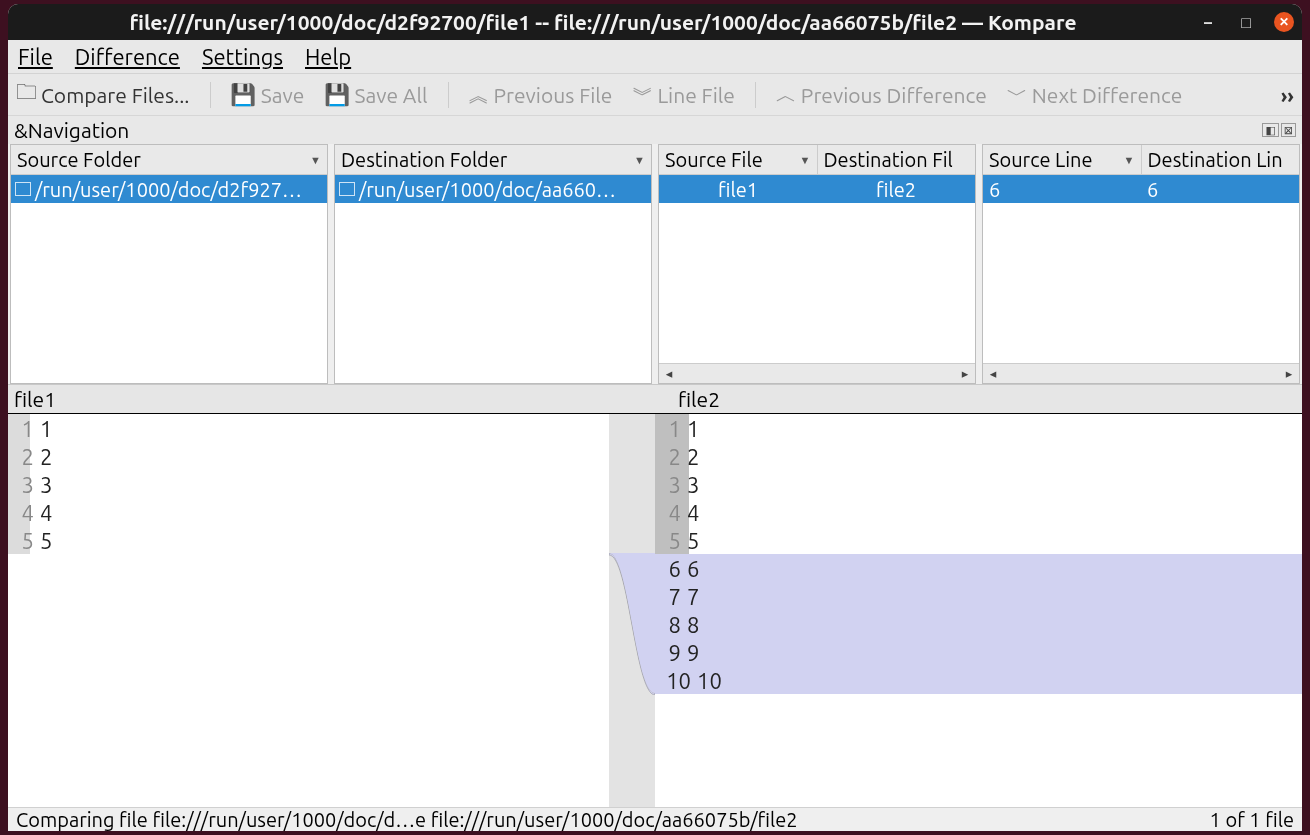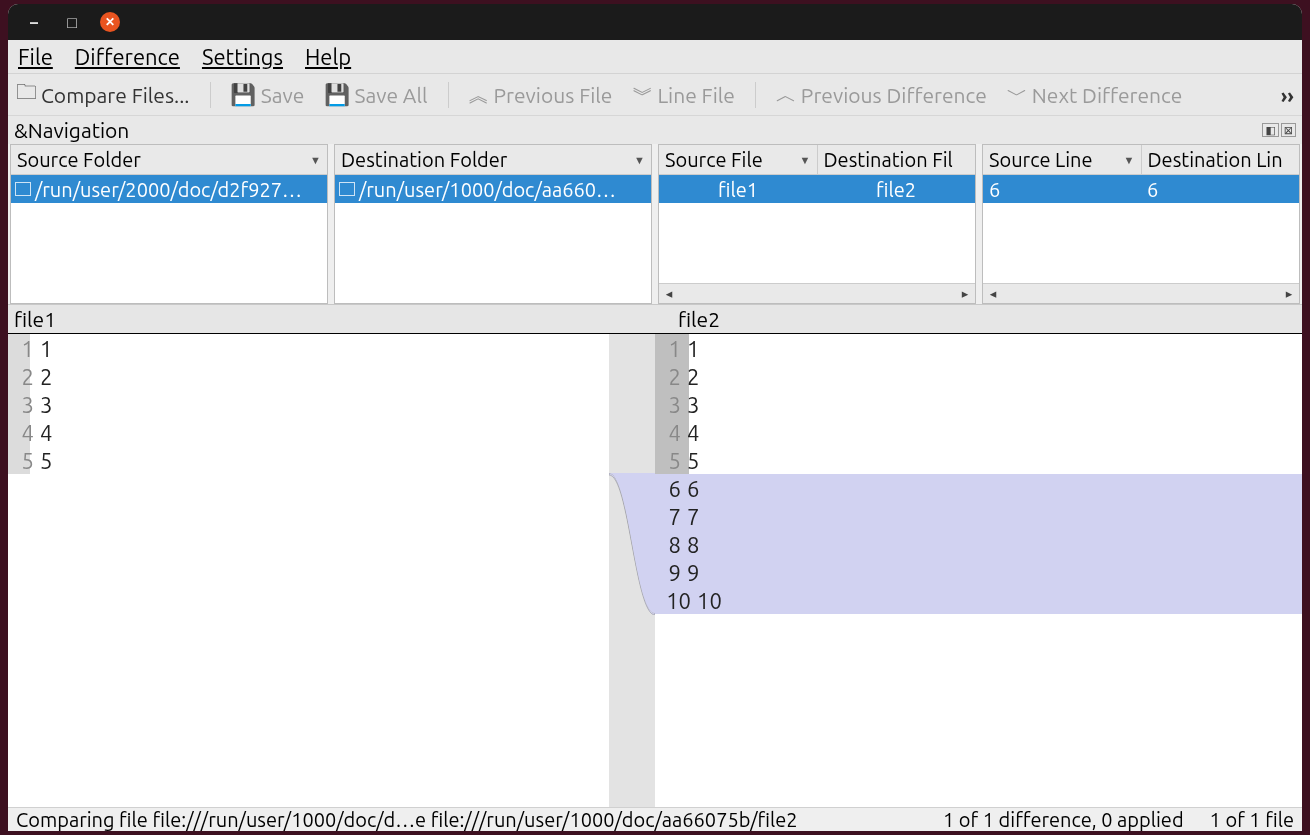--- a/index.html
+++ b/index.html
@@ -14,21 +14,21 @@
 .menu-item { cursor: pointer; }
 .menu-item .ul { text-decoration: underline; }
 .toolbar { background: #e8e8e8; border-bottom: 1px solid #d6d6d6; height: 42px; display: flex; align-items: center; padding: 0 8px; gap: 20px; font-size: 21px; color: #333; }
 .tb-btn { display: flex; align-items: center; gap: 4px; cursor: pointer; color:#333; }
 .tb-btn.disabled { color: #9a9a9a; cursor: default; }
 .tb-sep { width: 1px; height: 26px; background: #ccc; }
 .tb-chevrons { margin-left: auto; color:#333; font-weight:bold; cursor:pointer; }
 .nav-label { background:#e8e8e8; font-size:21px; padding: 2px 6px; height:28px; display:flex; align-items:center; justify-content:space-between; }
 .nav-icons { display:flex; gap:2px; font-size:11px; color:#444; }
 .nav-icons span { border:1px solid #999; padding:0 2px; cursor:pointer; line-height:12px; }
-.nav-panels { display:flex; height:160px; gap:6px; padding:0 2px; }
+.nav-panels { display:flex; height:240px; gap:6px; padding:0 2px; }
 .panel { border:1px solid #bdbdbd; background:#fff; display:flex; flex-direction:column; position:relative; }
 .panel-header { display:flex; background:#e9e9e9; border-bottom:1px solid #ccc; height:30px; font-size:20px; }
 .col-head { flex:1; display:flex; align-items:center; padding:0 6px; justify-content:space-between; border-right:1px solid #ccc; cursor:pointer; }
 .col-head:last-child { border-right:none; }
 .col-head .tri { font-size:11px; color:#555; }
 .panel-body { flex:1; overflow:hidden; }
 .row-sel { background:#2f8ad1; color:#fff; display:flex; align-items:center; height:28px; font-size:20px; padding:0 4px; gap:4px; }
 .row-sel .ficon { width:16px; height:14px; border:1px solid #cfe4f5; display:inline-block; }
 .two-col-body { display:flex; height:28px; }
 .two-col-body > div { flex:1; background:#2f8ad1; color:#fff; display:flex; align-items:center; justify-content:center; font-size:20px; }
@@ -58,20 +58,21 @@
 .p2 { width:318px; }
 .p3 { width:318px; }
 .p4 { flex:1; overflow:hidden; }
 </style>
 </head>
 <body>
 
 <div class="window">
 
   <div class="titlebar">
+    <div class="titlebar-title">file:///run/user/1000/doc/d2f92700/file1 -- file:///run/user/1000/doc/aa66075b/file2 — Kompare</div>
     <div class="win-controls">
       <div class="win-btn">–</div>
       <div class="win-btn">□</div>
       <div class="win-btn win-close">✕</div>
     </div>
   </div>
 
   <div class="menubar">
     <span class="menu-item"><span class="ul">File</span></span>
     <span class="menu-item"><span class="ul">Difference</span></span>
@@ -126,21 +127,21 @@
     <div class="panel p1">
       <div class="panel-header">
         <div class="col-head">
           <span>Source Folder</span>
           <span class="tri">▼</span>
         </div>
       </div>
       <div class="panel-body">
         <div class="row-sel">
           <span class="ficon"></span>
-          <span>/run/user/2000/doc/d2f927…</span>
+          <span>/run/user/1000/doc/d2f927…</span>
         </div>
       </div>
     </div>
 
     <div class="panel p2">
       <div class="panel-header">
         <div class="col-head">
           <span>Destination Folder</span>
           <span class="tri">▼</span>
         </div>
@@ -286,17 +287,16 @@
           <div class="dline">
             <span class="num" style="width:40px;color:#222;">10</span>
             <span class="txt">10</span>
           </div>
         </div>
     </div>
   </div>
 
   <div class="statusbar">
     <div>Comparing file file:///run/user/1000/doc/d…e file:///run/user/1000/doc/aa66075b/file2</div>
-    <div>1 of 1 difference, 0 applied</div>
     <div>1 of 1 file</div>
   </div>
 
 </div>
 
 </body></html>

